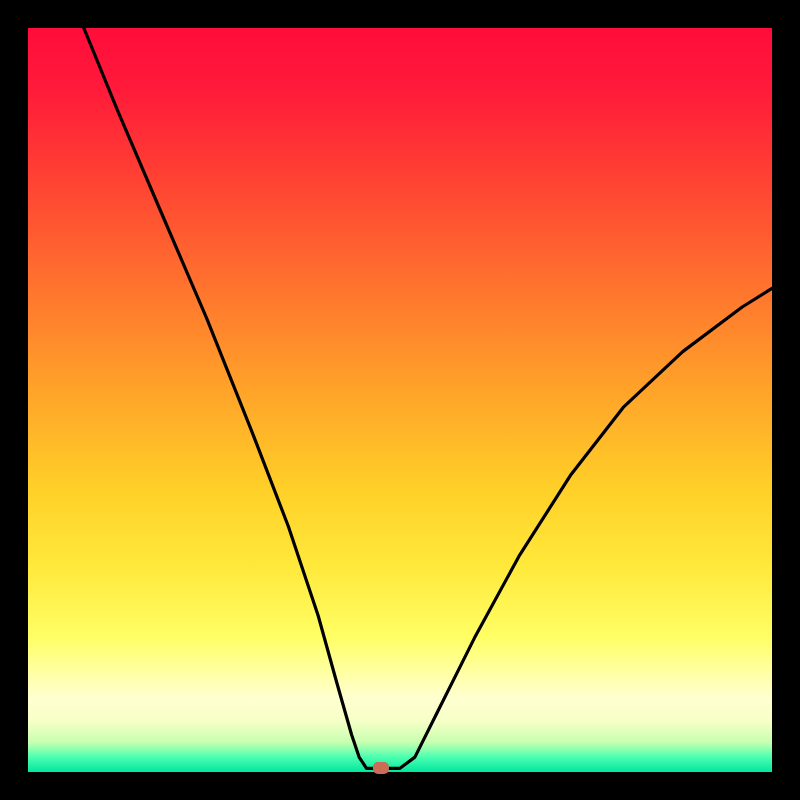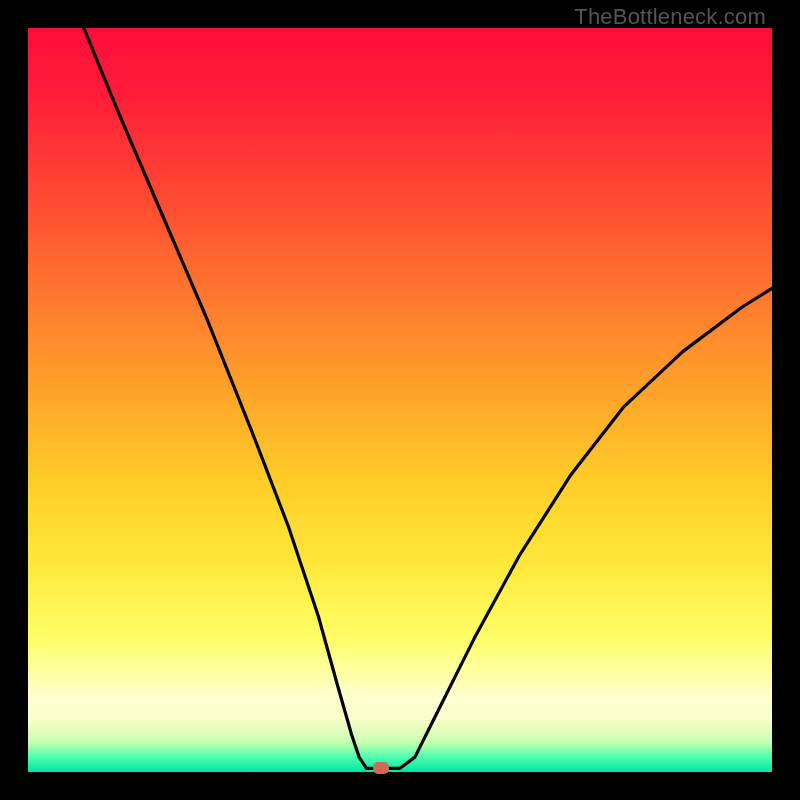--- a/index.html
+++ b/index.html
@@ -65,21 +65,20 @@
     height: 12px;
     border-radius: 5px;
     background: #cc6b56;
     transform: translate(-50%, -50%);
   }
 </style>
 </head>
 <body>
 
 <div class="frame">
-  <div class="watermark">TheBottleneck.com</div>
 
   <div class="plot">
     <svg class="curve" viewBox="0 0 744 744" preserveAspectRatio="none">
       <path d="M55.8 0.0 L89.3 81.8 L133.9 186.0 L178.6 290.2 L223.2 401.8 L260.4 498.5 L290.2 587.8 L308.8 654.7 L323.6 706.8 L331.1 729.1 L338.5 740.3 L372.0 740.3 L386.9 729.1 L409.2 684.5 L446.4 610.1 L491.0 528.2 L543.1 446.4 L595.2 379.4 L654.7 323.6 L714.2 279.0 L744.0 260.4" fill="none" stroke="#000" stroke-width="3.2" stroke-linecap="round" stroke-linejoin="round"></path>
     </svg>
     <div class="marker" style="left: 353.4px; top: 740.28px; background: rgb(204, 107, 86);"></div>
   </div>
 </div>
 
 </body></html>

